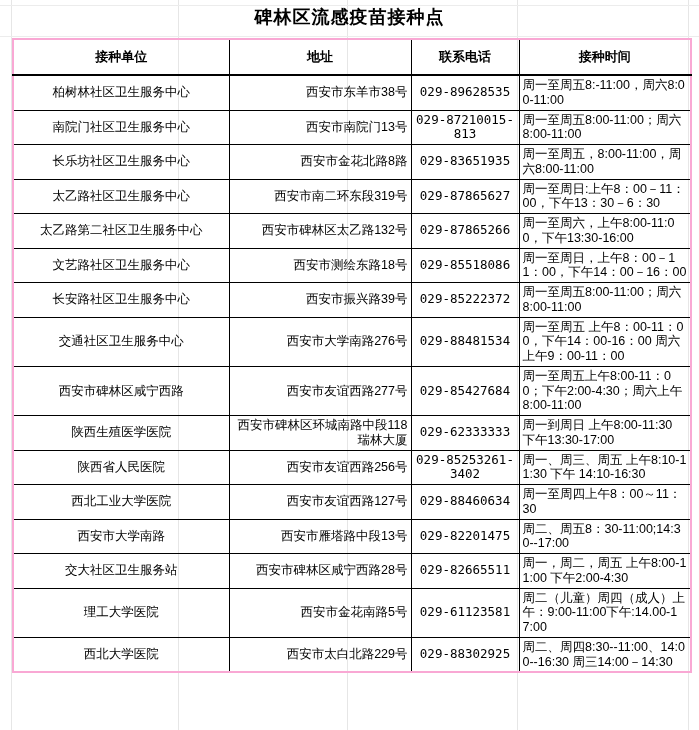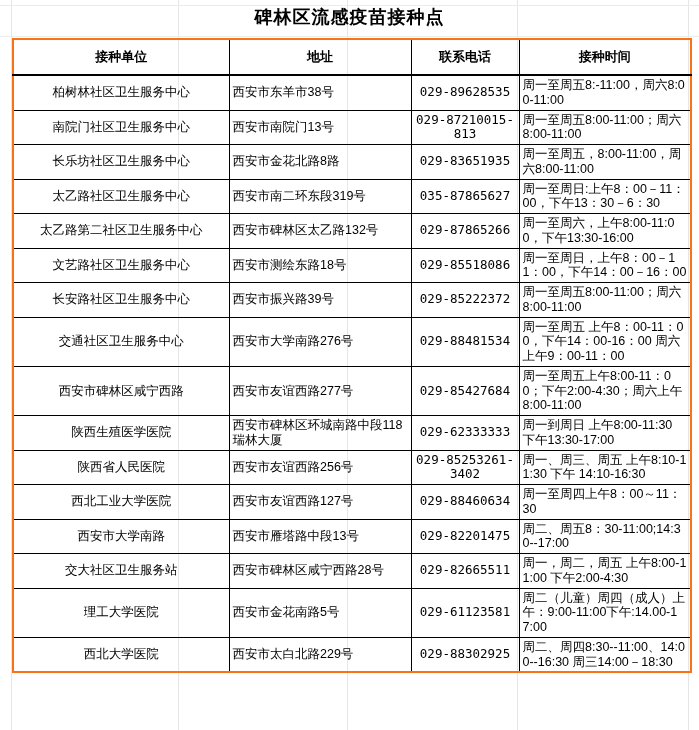--- a/index.html
+++ b/index.html
@@ -56,21 +56,21 @@
     position: absolute;
     left: 12px;
     top: 38px;
     width: 678px;
   }
 
   table.vax {
     border-collapse: collapse;
     table-layout: fixed;
     width: 678px;
-    border: 2px solid #f97316;
+    border: 2px solid #f9a8d4;
   }
   table.vax td, table.vax th {
     border: 1px solid #000;
     padding: 2px 3px;
     vertical-align: middle;
     font-size: 12.5px;
     line-height: 1.18;
     word-break: break-all;
   }
   table.vax thead th {
@@ -80,21 +80,21 @@
     text-align: center;
     height: 30px;
     font-family: "DejaVu Sans", "Liberation Sans", sans-serif;
   }
   col.c-unit  { width: 216px; }
   col.c-addr  { width: 182px; }
   col.c-phone { width: 108px; }
   col.c-time  { width: 172px; }
 
   td.unit  { text-align: center; }
-  td.addr  { text-align: left; }
+  td.addr  { text-align: right; }
   td.phone { text-align: center; font-family: "DejaVu Sans Mono", "Liberation Mono", monospace; font-size: 12px; }
   td.time  { text-align: left; font-size: 12px; }
 </style>
 </head>
 <body>
 
 <div class="page">
 
   <div class="bg-grid">
     <div class="bg-v" style="left:11px"></div>
@@ -139,21 +139,21 @@
           </tr>
           <tr>
             <td class="unit">长乐坊社区卫生服务中心</td>
             <td class="addr">西安市金花北路8路</td>
             <td class="phone">029-83651935</td>
             <td class="time">周一至周五，8:00-11:00，周六8:00-11:00</td>
           </tr>
           <tr>
             <td class="unit">太乙路社区卫生服务中心</td>
             <td class="addr">西安市南二环东段319号</td>
-            <td class="phone">035-87865627</td>
+            <td class="phone">029-87865627</td>
             <td class="time">周一至周日:上午8：00－11：00，下午13：30－6：30</td>
           </tr>
           <tr>
             <td class="unit">太乙路第二社区卫生服务中心</td>
             <td class="addr">西安市碑林区太乙路132号</td>
             <td class="phone">029-87865266</td>
             <td class="time">周一至周六，上午8:00-11:00，下午13:30-16:00</td>
           </tr>
           <tr>
             <td class="unit">文艺路社区卫生服务中心</td>
@@ -212,19 +212,19 @@
           <tr>
             <td class="unit">理工大学医院</td>
             <td class="addr">西安市金花南路5号</td>
             <td class="phone">029-61123581</td>
             <td class="time">周二（儿童）周四（成人）上午：9:00-11:00下午:14.00-17:00</td>
           </tr>
           <tr>
             <td class="unit">西北大学医院</td>
             <td class="addr">西安市太白北路229号</td>
             <td class="phone">029-88302925</td>
-            <td class="time">周二、周四8:30--11:00、14:00--16:30 周三14:00－18:30</td>
+            <td class="time">周二、周四8:30--11:00、14:00--16:30 周三14:00－14:30</td>
           </tr>
         </tbody>
     </table>
   </div>
 
 </div>
 
 </body></html>

